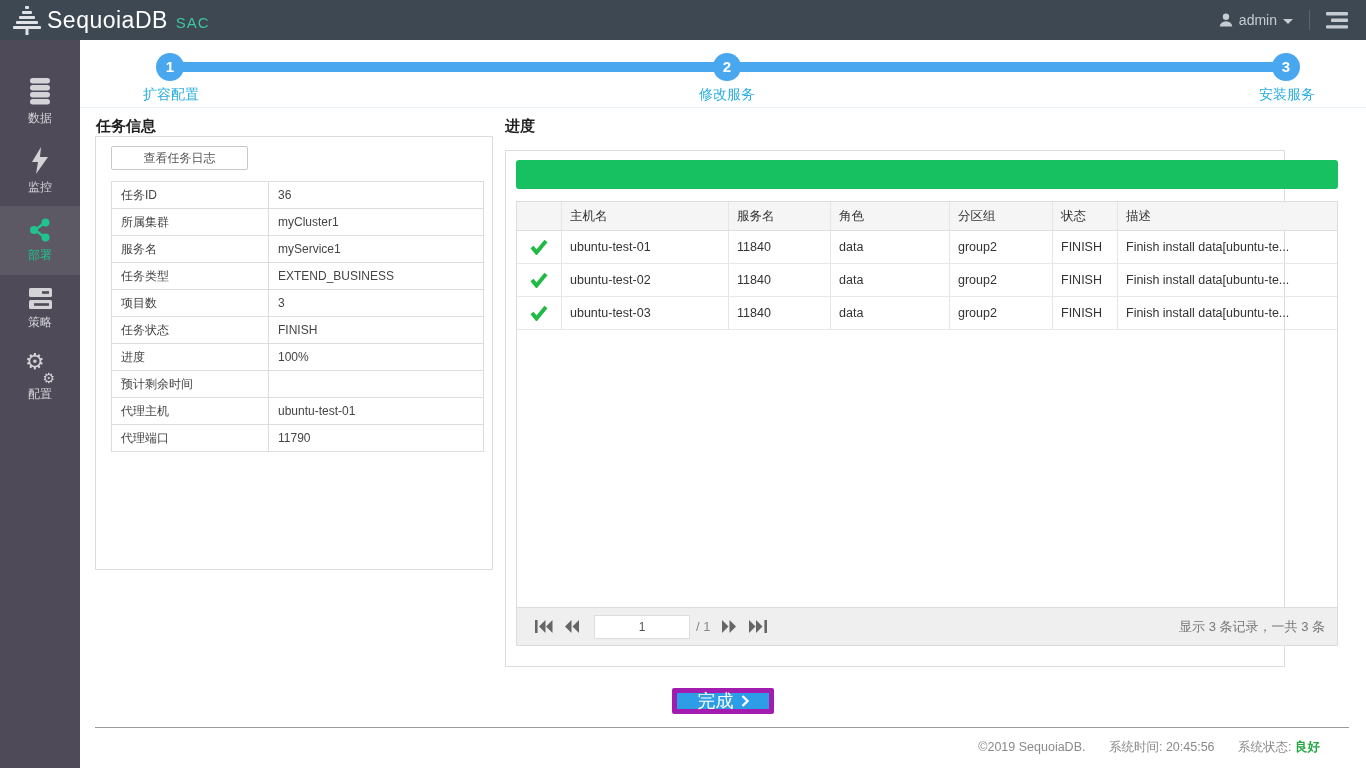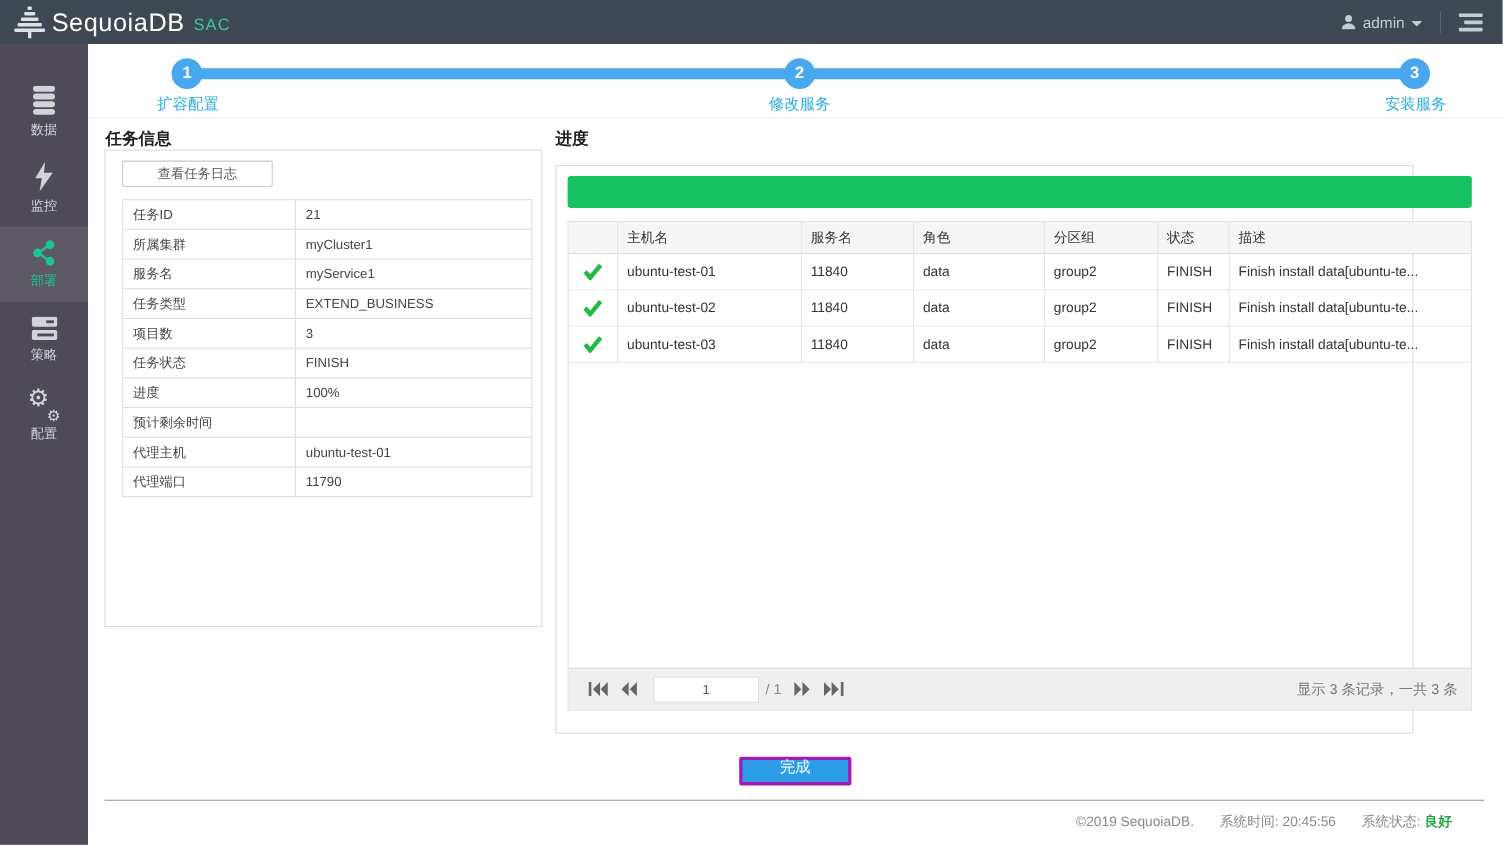--- a/index.html
+++ b/index.html
@@ -83,22 +83,22 @@
   .pg-btn{background:none;border:none;cursor:pointer;padding:4px 6px;display:flex;align-items:center;}
   .pg-btn svg{fill:#666;}
   .pg-input{width:96px;height:24px;border:1px solid #ddd;text-align:center;font-size:12px;
     color:#555;margin:0 6px 0 8px;font-family:inherit;}
   .pg-total{color:#888;font-size:13px;margin-right:6px;}
   .pg-summary{margin-left:auto;color:#777;font-size:13px;}
 
   
   .finish-row{position:absolute;left:0;top:648px;width:1286px;text-align:center;}
   .finish-btn{display:inline-flex;align-items:center;justify-content:center;gap:7px;
-    width:102px;height:26px;background:var(--finish-button-blue);border:3px solid #a21caf;
-    border-radius:2px;color:#fff;font-size:14px;cursor:pointer;font-family:inherit;flex-direction:column;}
+    width:102px;height:26px;background:var(--finish-button-blue);border:5px solid #a21caf;
+    border-radius:2px;color:#fff;font-size:18px;cursor:pointer;font-family:inherit;}
   .footer-line{position:absolute;left:15px;top:687px;width:1254px;border-top:1px solid #9a9a9a;}
   .footer{position:absolute;top:699px;right:46px;font-size:12.5px;color:#8a8a8a;}
   .footer .seg{margin-left:20px;}
   .status-ok{color:var(--status-ok-green);font-weight:bold;text-align:right;}
 </style>
 </head>
 <body>
 
 <header class="topbar">
   <div class="brand">
@@ -199,21 +199,21 @@
     <div class="step-label" style="left:1207px;">安装服务</div>
   </div>
 
   <h2 class="section-title" style="left:16px;top:77px;">任务信息</h2>
   <section class="panel panel-left">
     <button class="log-btn">查看任务日志</button>
     <table class="info-table">
       <tbody>
         <tr>
           <td class="lbl">任务ID</td>
-          <td>21</td>
+          <td>36</td>
         </tr>
         <tr>
           <td class="lbl">所属集群</td>
           <td>myCluster1</td>
         </tr>
         <tr>
           <td class="lbl">服务名</td>
           <td>myService1</td>
         </tr>
         <tr>

